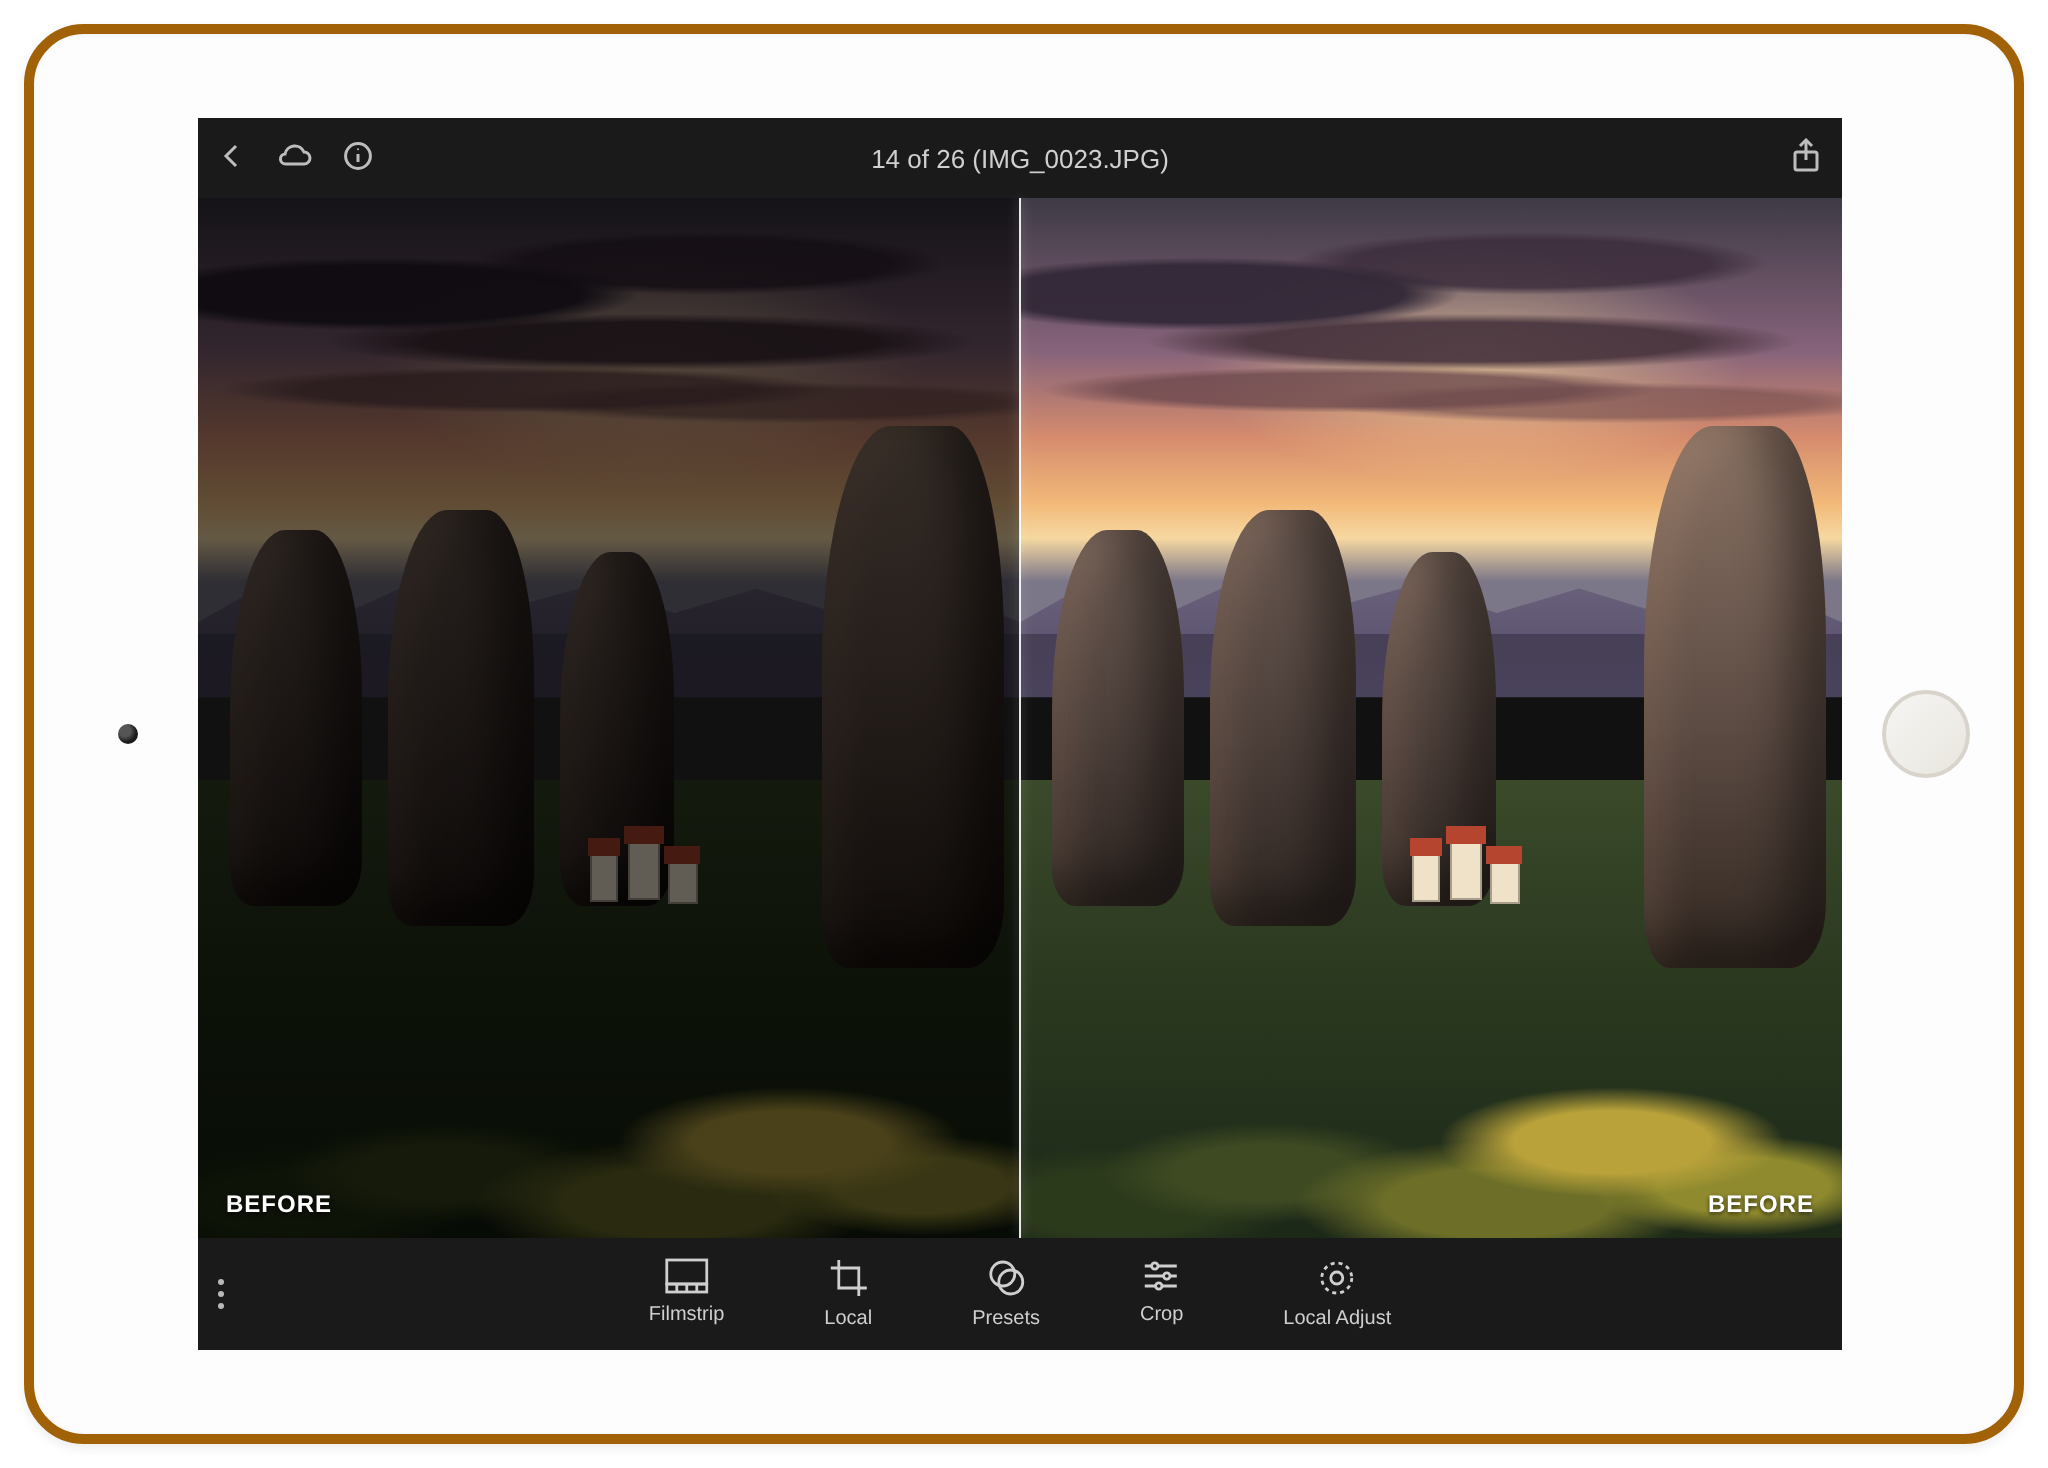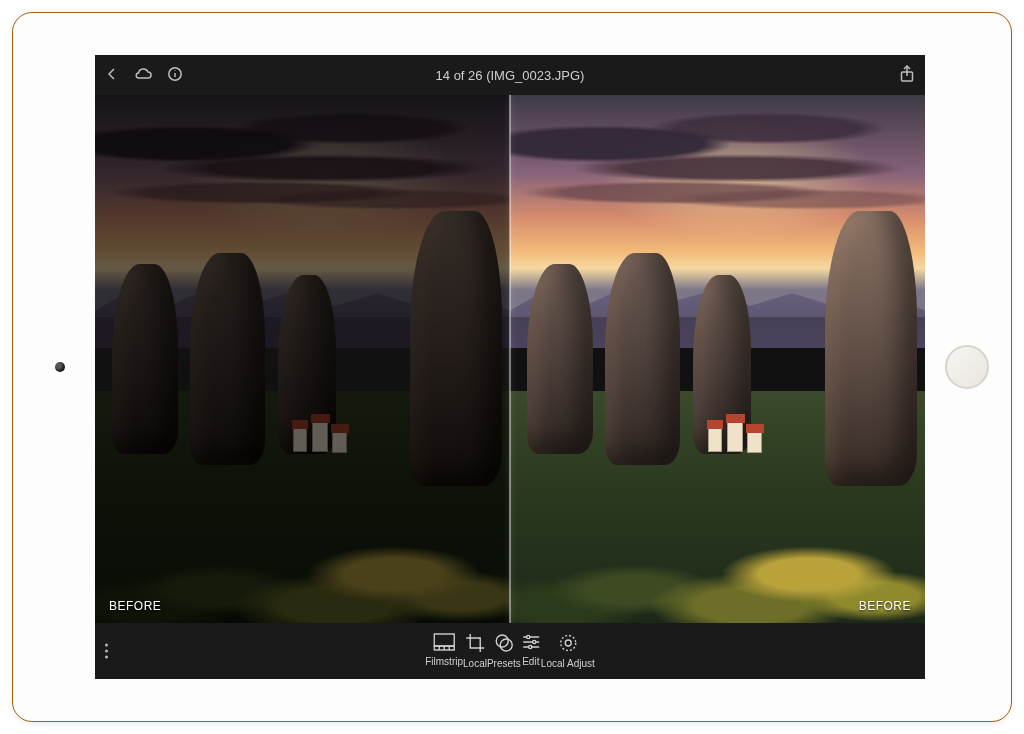--- a/index.html
+++ b/index.html
@@ -1,20 +1,20 @@
 <!DOCTYPE html>
 <html><head>
 <meta charset="utf-8">
 <style>
   * { margin: 0; padding: 0; box-sizing: border-box; }
   html, body { width: 1024px; height: 734px; background: #fff; font-family: -apple-system, "Helvetica Neue", Arial, sans-serif; }
   .device {
     position: absolute; left: 50%; top: 50%; transform: translate(-50%, -50%);
     width: 1000px; height: 710px; background: #fdfdfd;
-    border-radius: 20px; border: 1px solid #a16207;
+    border-radius: 30px; border: 5px solid #a16207;
     box-shadow: 0 2px 6px rgba(0,0,0,0.08), inset 0 0 2px rgba(0,0,0,0.06);
   }
   .camera {
     position: absolute; left: 42px; top: 50%; transform: translateY(-50%);
     width: 10px; height: 10px; border-radius: 50%;
     background: radial-gradient(circle at 35% 35%, #555 0 30%, #1a1a1a 60%, #181818 100%);
   }
   .home-button {
     position: absolute; right: 22px; top: 50%; transform: translateY(-50%);
     width: 44px; height: 44px; border-radius: 50%;
@@ -92,39 +92,39 @@
     position:absolute; background:#b5452f;
   }
   
   .divider {
     position:absolute; left:50%; top:0; bottom:0; width:1px;
     background: rgba(255,255,255,0.9);
     box-shadow: 0 0 6px rgba(255,255,255,0.4);
     transform: translateX(-0.5px);
   }
   .ba-label {
-    position:absolute; bottom:10px; color:#fff; font-weight:400; font-size:12px; letter-spacing:0.5px;
+    position:absolute; bottom:10px; color:#fff; font-weight:700; font-size:12px; letter-spacing:0.5px;
     text-shadow: 0 1px 2px rgba(0,0,0,0.7);
   }
   .ba-label.before { left:14px; }
   .ba-label.after  { right:14px; }
   
   .bottombar {
     position:absolute; left:0; right:0; bottom:0; height:56px;
     background:#1a1a1a; color:#b8b8b8;
     display:flex; align-items:center;
   }
   .menu-dots {
     position:absolute; left:10px; top:50%; transform:translateY(-50%);
     display:flex; flex-direction:column; gap:3px;
   }
   .menu-dots span { width:3px; height:3px; border-radius:50%; background:#b8b8b8; }
   .tools {
     position:absolute; left:50%; transform:translateX(-50%);
-    display:flex; align-items:flex-start;
+    display:flex; gap:50px; align-items:flex-start;
   }
   .tool { display:flex; flex-direction:column; align-items:center; gap:5px; cursor:pointer; }
   .tool svg { stroke:#cfcfcf; fill:none; stroke-width:1.4; }
   .tool .lbl { font-size:10px; color:#cfcfcf; }
 </style>
 </head>
 <body>
 
 <div class="device">
   <div class="camera"></div>
@@ -245,21 +245,21 @@
 
         <div class="tool">
           <svg width="20" height="18" viewBox="0 0 20 18">
             <line x1="2" y1="4" x2="18" y2="4"></line>
               <circle cx="7" cy="4" r="1.6" fill="#1a1a1a"></circle>
             <line x1="2" y1="9" x2="18" y2="9"></line>
               <circle cx="13" cy="9" r="1.6" fill="#1a1a1a"></circle>
             <line x1="2" y1="14" x2="18" y2="14"></line>
               <circle cx="9" cy="14" r="1.6" fill="#1a1a1a"></circle>
           </svg>
-          <span class="lbl">Edit</span>
+          <span class="lbl">Crop</span>
         </div>
 
         <div class="tool">
           <svg width="20" height="20" viewBox="0 0 20 20">
             <circle cx="10" cy="10" r="3"></circle>
               <circle cx="10" cy="10" r="7.5" stroke-dasharray="2 2"></circle>
           </svg>
           <span class="lbl">Local Adjust</span>
         </div>
 

